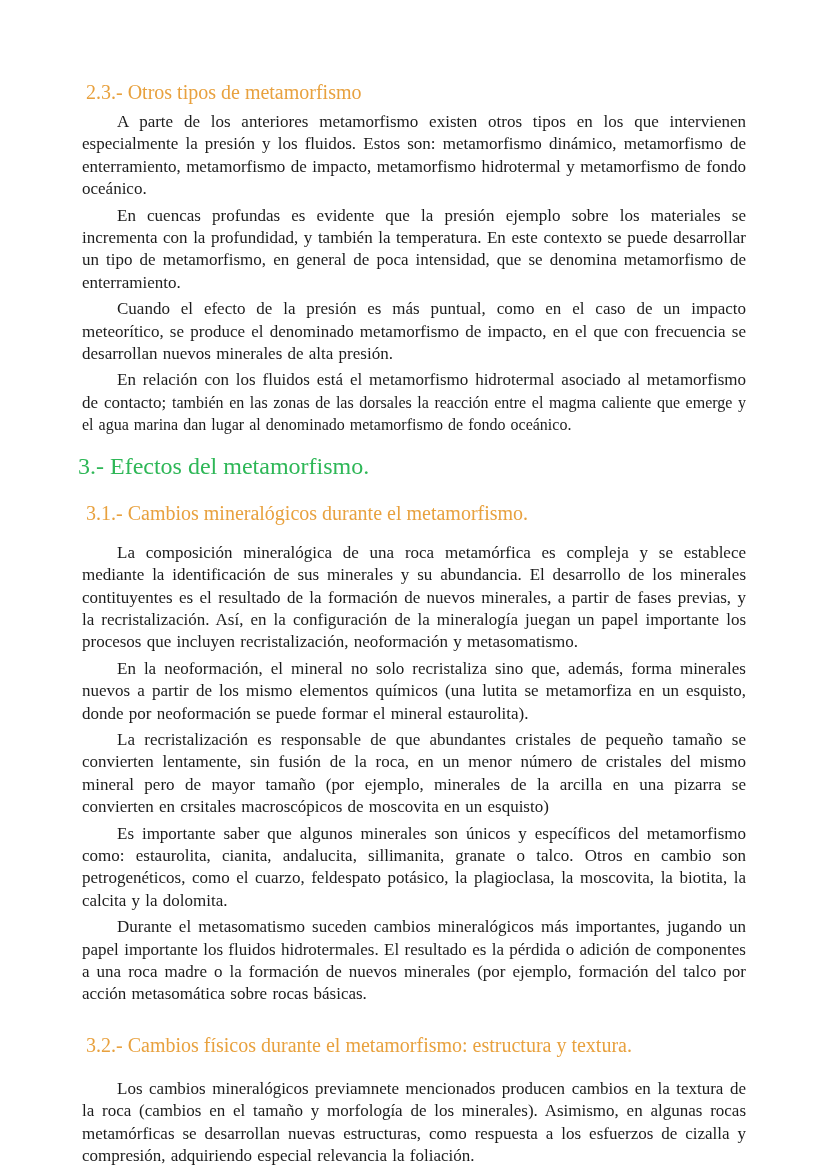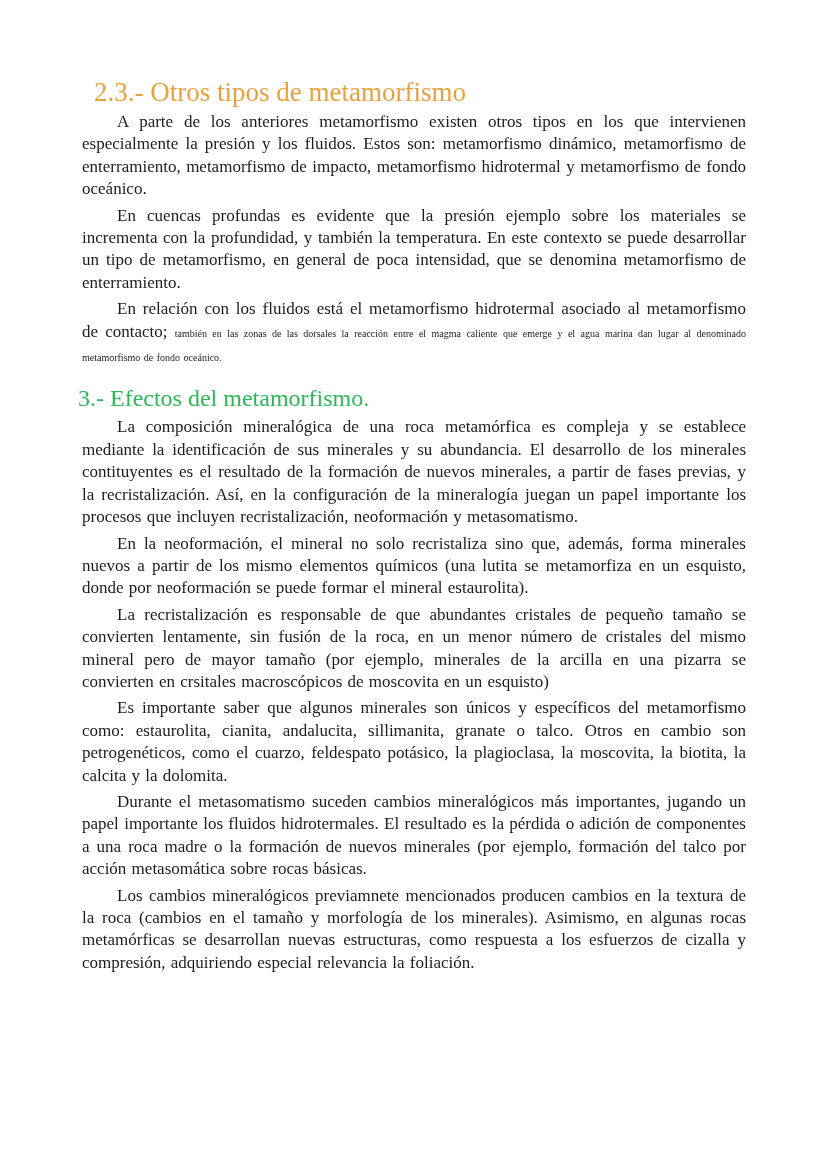--- a/index.html
+++ b/index.html
@@ -17,23 +17,23 @@
     background: var(--page-bg);
     font-family: "Liberation Serif", "DejaVu Serif", serif;
     color: var(--text-color);
     padding: 80px 78px 0 78px;
     overflow: hidden;
     position: relative;
   }
   .h-sub {
     font-family: "Liberation Serif", "DejaVu Serif", serif;
     font-weight: 400;
-    font-size: 27px;
+    font-size: 20px;
     color: var(--heading-orange);
-    margin: 0 0 7px 16px;
+    margin: 0 0 7px 8px;
     line-height: 24px;
   }
   .h-main {
     font-family: "Liberation Serif", "DejaVu Serif", serif;
     font-weight: 400;
     font-size: 24px;
     color: var(--heading-green);
     margin: 15px 0 0 0;
     line-height: 28px;
   }
@@ -41,48 +41,51 @@
   .h-32 { margin-top: 27px; margin-bottom: 21px; }
   p.body-para {
     font-size: 17px;
     line-height: 22.4px;
     text-align: justify;
     text-indent: 35px;
     word-spacing: 1px;
     margin: 4px;
   }
   p.body-para .small-run {
-    font-size: 10px;
+    font-size: 16px;
   }
 </style>
 </head>
 <body>
 
 <div class="page">
 
   <h2 class="h-sub">2.3.- Otros tipos de metamorfismo</h2>
 
   <p class="body-para">A parte de los anteriores metamorfismo existen otros tipos en los que intervienen especialmente la presión y los fluidos. Estos son: metamorfismo dinámico, metamorfismo de enterramiento, metamorfismo de impacto, metamorfismo hidrotermal y metamorfismo de fondo oceánico.</p>
 
 
   <p class="body-para">En cuencas profundas es evidente que la presión ejemplo sobre los materiales se incrementa con la profundidad, y también la temperatura. En este contexto se puede desarrollar un tipo de metamorfismo, en general de poca intensidad, que se denomina metamorfismo de enterramiento.</p>
 
+  <p class="body-para">Cuando el efecto de la presión es más puntual, como en el caso de un impacto meteorítico, se produce el denominado metamorfismo de impacto, en el que con frecuencia se desarrollan nuevos minerales de alta presión.</p>
 
   <p class="body-para"><span class="normal-run">En relación con los fluidos está el metamorfismo hidrotermal asociado al metamorfismo de contacto; </span><span class="small-run">también en las zonas de las dorsales la reacción entre el magma caliente que emerge y el agua marina dan lugar al denominado metamorfismo de fondo oceánico.</span></p>
 
   <h1 class="h-main">3.- Efectos del metamorfismo.</h1>
 
 
+  <h2 class="h-sub h-31">3.1.- Cambios mineralógicos durante el metamorfismo.</h2>
 
   <p class="body-para">La composición mineralógica de una roca metamórfica es compleja y se establece mediante la identificación de sus minerales y su abundancia. El desarrollo de los minerales contituyentes es el resultado de la formación de nuevos minerales, a partir de fases previas, y la recristalización. Así, en la configuración de la mineralogía juegan un papel importante los procesos que incluyen recristalización, neoformación y metasomatismo.</p>
 
   <p class="body-para">En la neoformación, el mineral no solo recristaliza sino que, además, forma minerales nuevos a partir de los mismo elementos químicos (una lutita se metamorfiza en un esquisto, donde por neoformación se puede formar el mineral estaurolita).</p>
 
   <p class="body-para">La recristalización es responsable de que abundantes cristales de pequeño tamaño se convierten lentamente, sin fusión de la roca, en un menor número de cristales del mismo mineral pero de mayor tamaño (por ejemplo, minerales de la arcilla en una pizarra se convierten en crsitales macroscópicos de moscovita en un esquisto)</p>
 
   <p class="body-para">Es importante saber que algunos minerales son únicos y específicos del metamorfismo como: estaurolita, cianita, andalucita, sillimanita, granate o talco. Otros en cambio son petrogenéticos, como el cuarzo, feldespato potásico, la plagioclasa, la moscovita, la biotita, la calcita y la dolomita.</p>
 
   <p class="body-para">Durante el metasomatismo suceden cambios mineralógicos más importantes, jugando un papel importante los fluidos hidrotermales. El resultado es la pérdida o adición de componentes a una roca madre o la formación de nuevos minerales (por ejemplo, formación del talco por acción metasomática sobre rocas básicas.</p>
 
+  <h2 class="h-sub h-32">3.2.- Cambios físicos durante el metamorfismo: estructura y textura.</h2>
 
   <p class="body-para">Los cambios mineralógicos previamnete mencionados producen cambios en la textura de la roca (cambios en el tamaño y morfología de los minerales). Asimismo, en algunas rocas metamórficas se desarrollan nuevas estructuras, como respuesta a los esfuerzos de cizalla y compresión, adquiriendo especial relevancia la foliación.</p>
 
 </div>
 
 </body></html>

